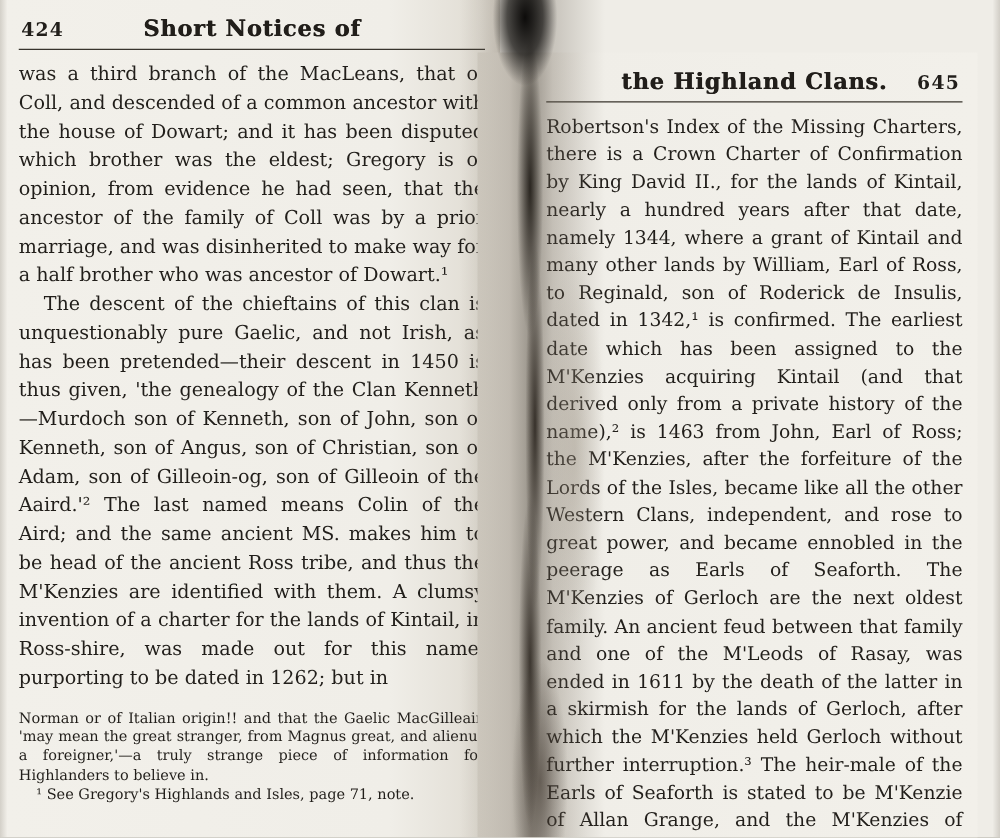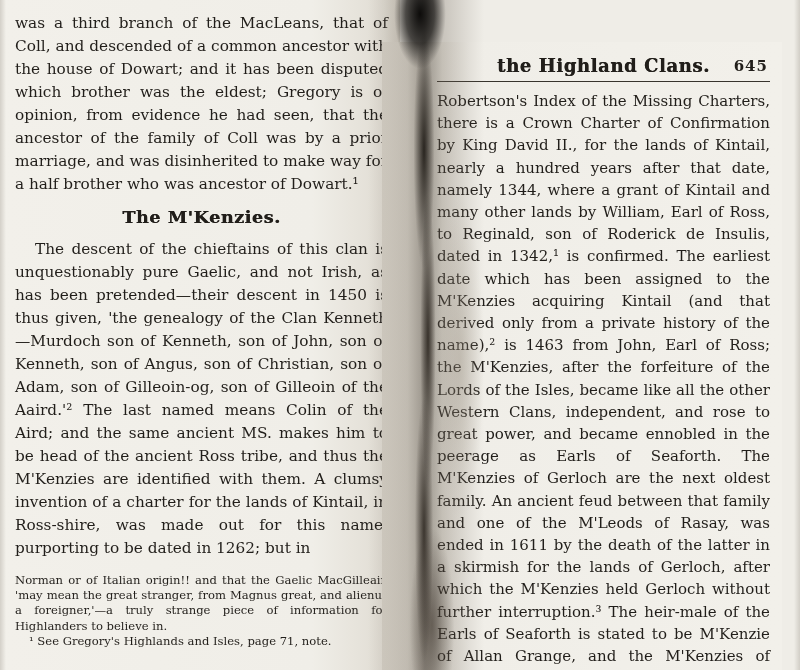--- a/index.html
+++ b/index.html
@@ -59,24 +59,27 @@
   .edge-right{position:absolute;right:0;top:0;width:6px;height:670px;background:linear-gradient(270deg,rgba(120,112,100,0.25),rgba(120,112,100,0));z-index:6;pointer-events:none;}
 </style>
 </head>
 <body>
 
 <div class="scan">
 
   <div class="page page-left">
     <div class="text-col left">
 
+      <div class="running-head">
+        <span class="page-num pos-left">424</span>
+        <span class="running-title blackletter">Short Notices of</span>
+      </div>
 
       <div class="body-text">
         <p>was a third branch of the MacLeans, that of Coll, and descended of a common ancestor with the house of Dowart; and it has been disputed which brother was the eldest; Gregory is of opinion, from evidence he had seen, that the ancestor of the family of Coll was by a prior marriage, and was disinherited to make way for a half brother who was ancestor of Dowart.¹</p>
-        <div class="section-heading blackletter">The M'Kenzies.</div>
         <p class="indent">The descent of the chieftains of this clan is unquestionably pure Gaelic, and not Irish, as has been pretended—their descent in 1450 is thus given, 'the genealogy of the Clan Kenneth—Murdoch son of Kenneth, son of John, son of Kenneth, son of Angus, son of Christian, son of Adam, son of Gilleoin-og, son of Gilleoin of the Aaird.'² The last named means Colin of the Aird; and the same ancient MS. makes him to be head of the ancient Ross tribe, and thus the M'Kenzies are identified with them. A clumsy invention of a charter for the lands of Kintail, in Ross-shire, was made out for this name, purporting to be dated in 1262; but in</p>
       </div>
 
       <div class="footnotes">
         <p>Norman or of Italian origin!! and that the Gaelic MacGilleain 'may mean the great stranger, from Magnus great, and alienus a foreigner,'—a truly strange piece of information for Highlanders to believe in.</p>
         <p class="fn">¹ See Gregory's Highlands and Isles, page 71, note.</p>
 
       </div>
 
     </div>

